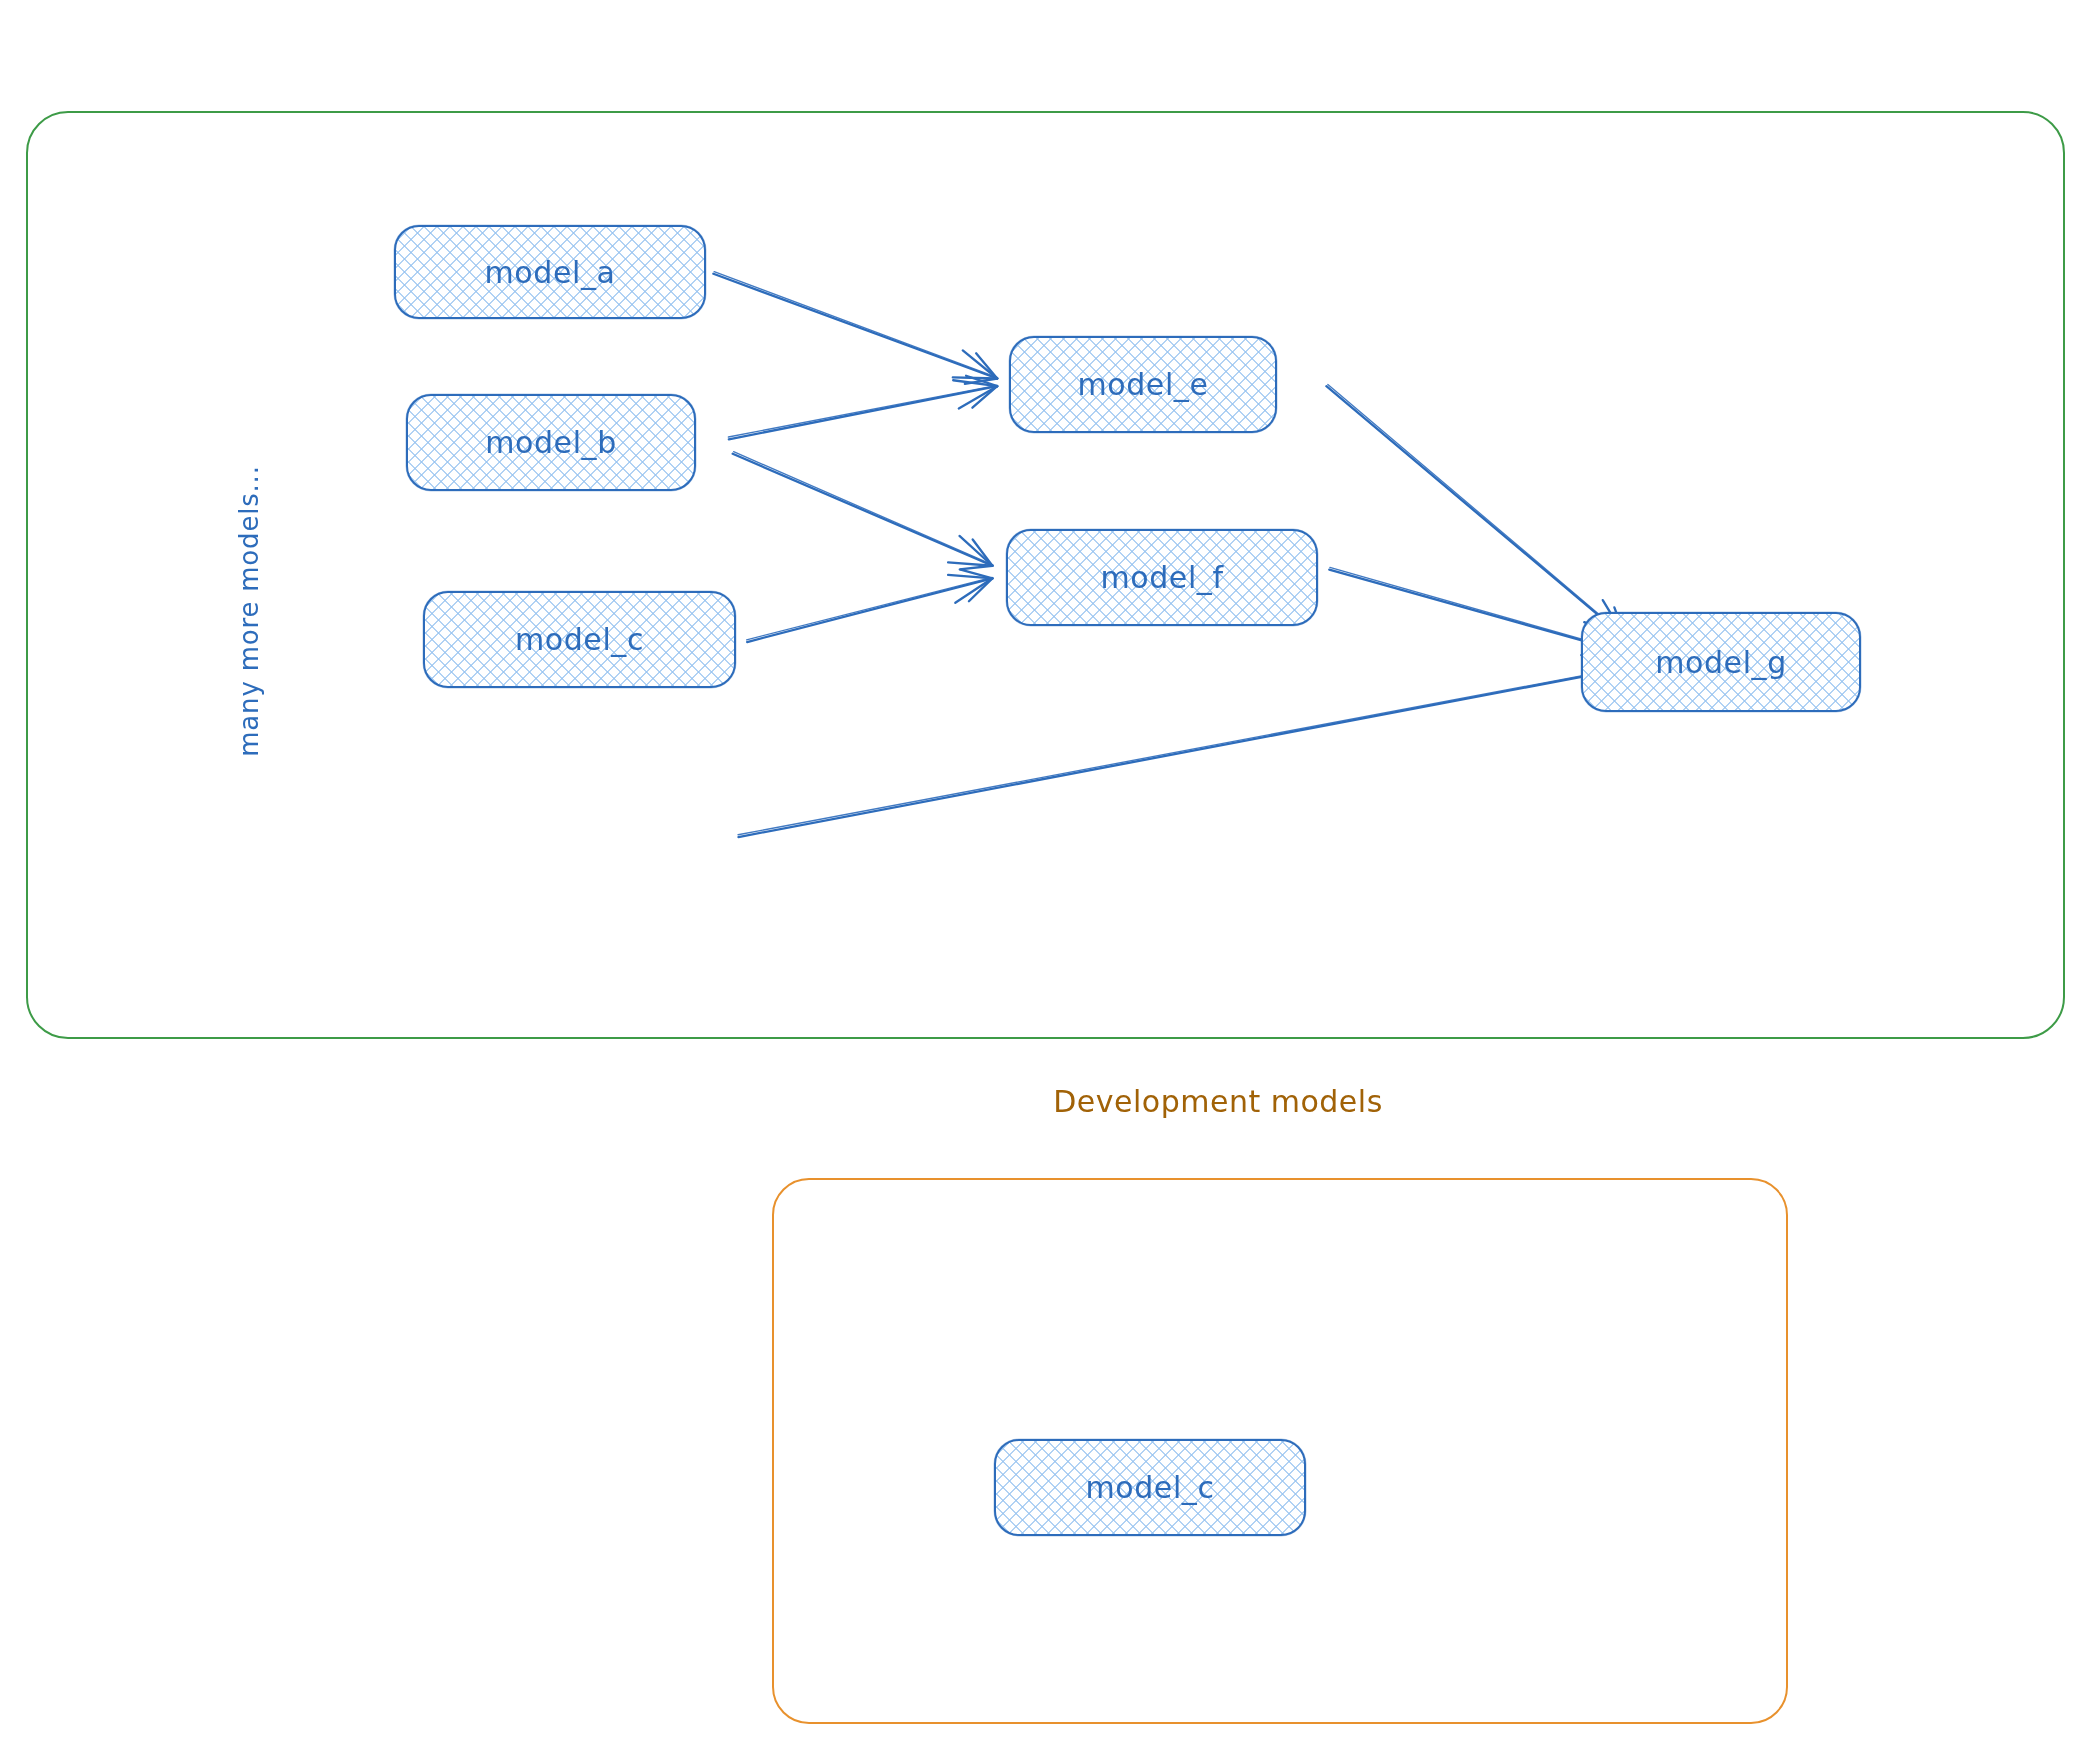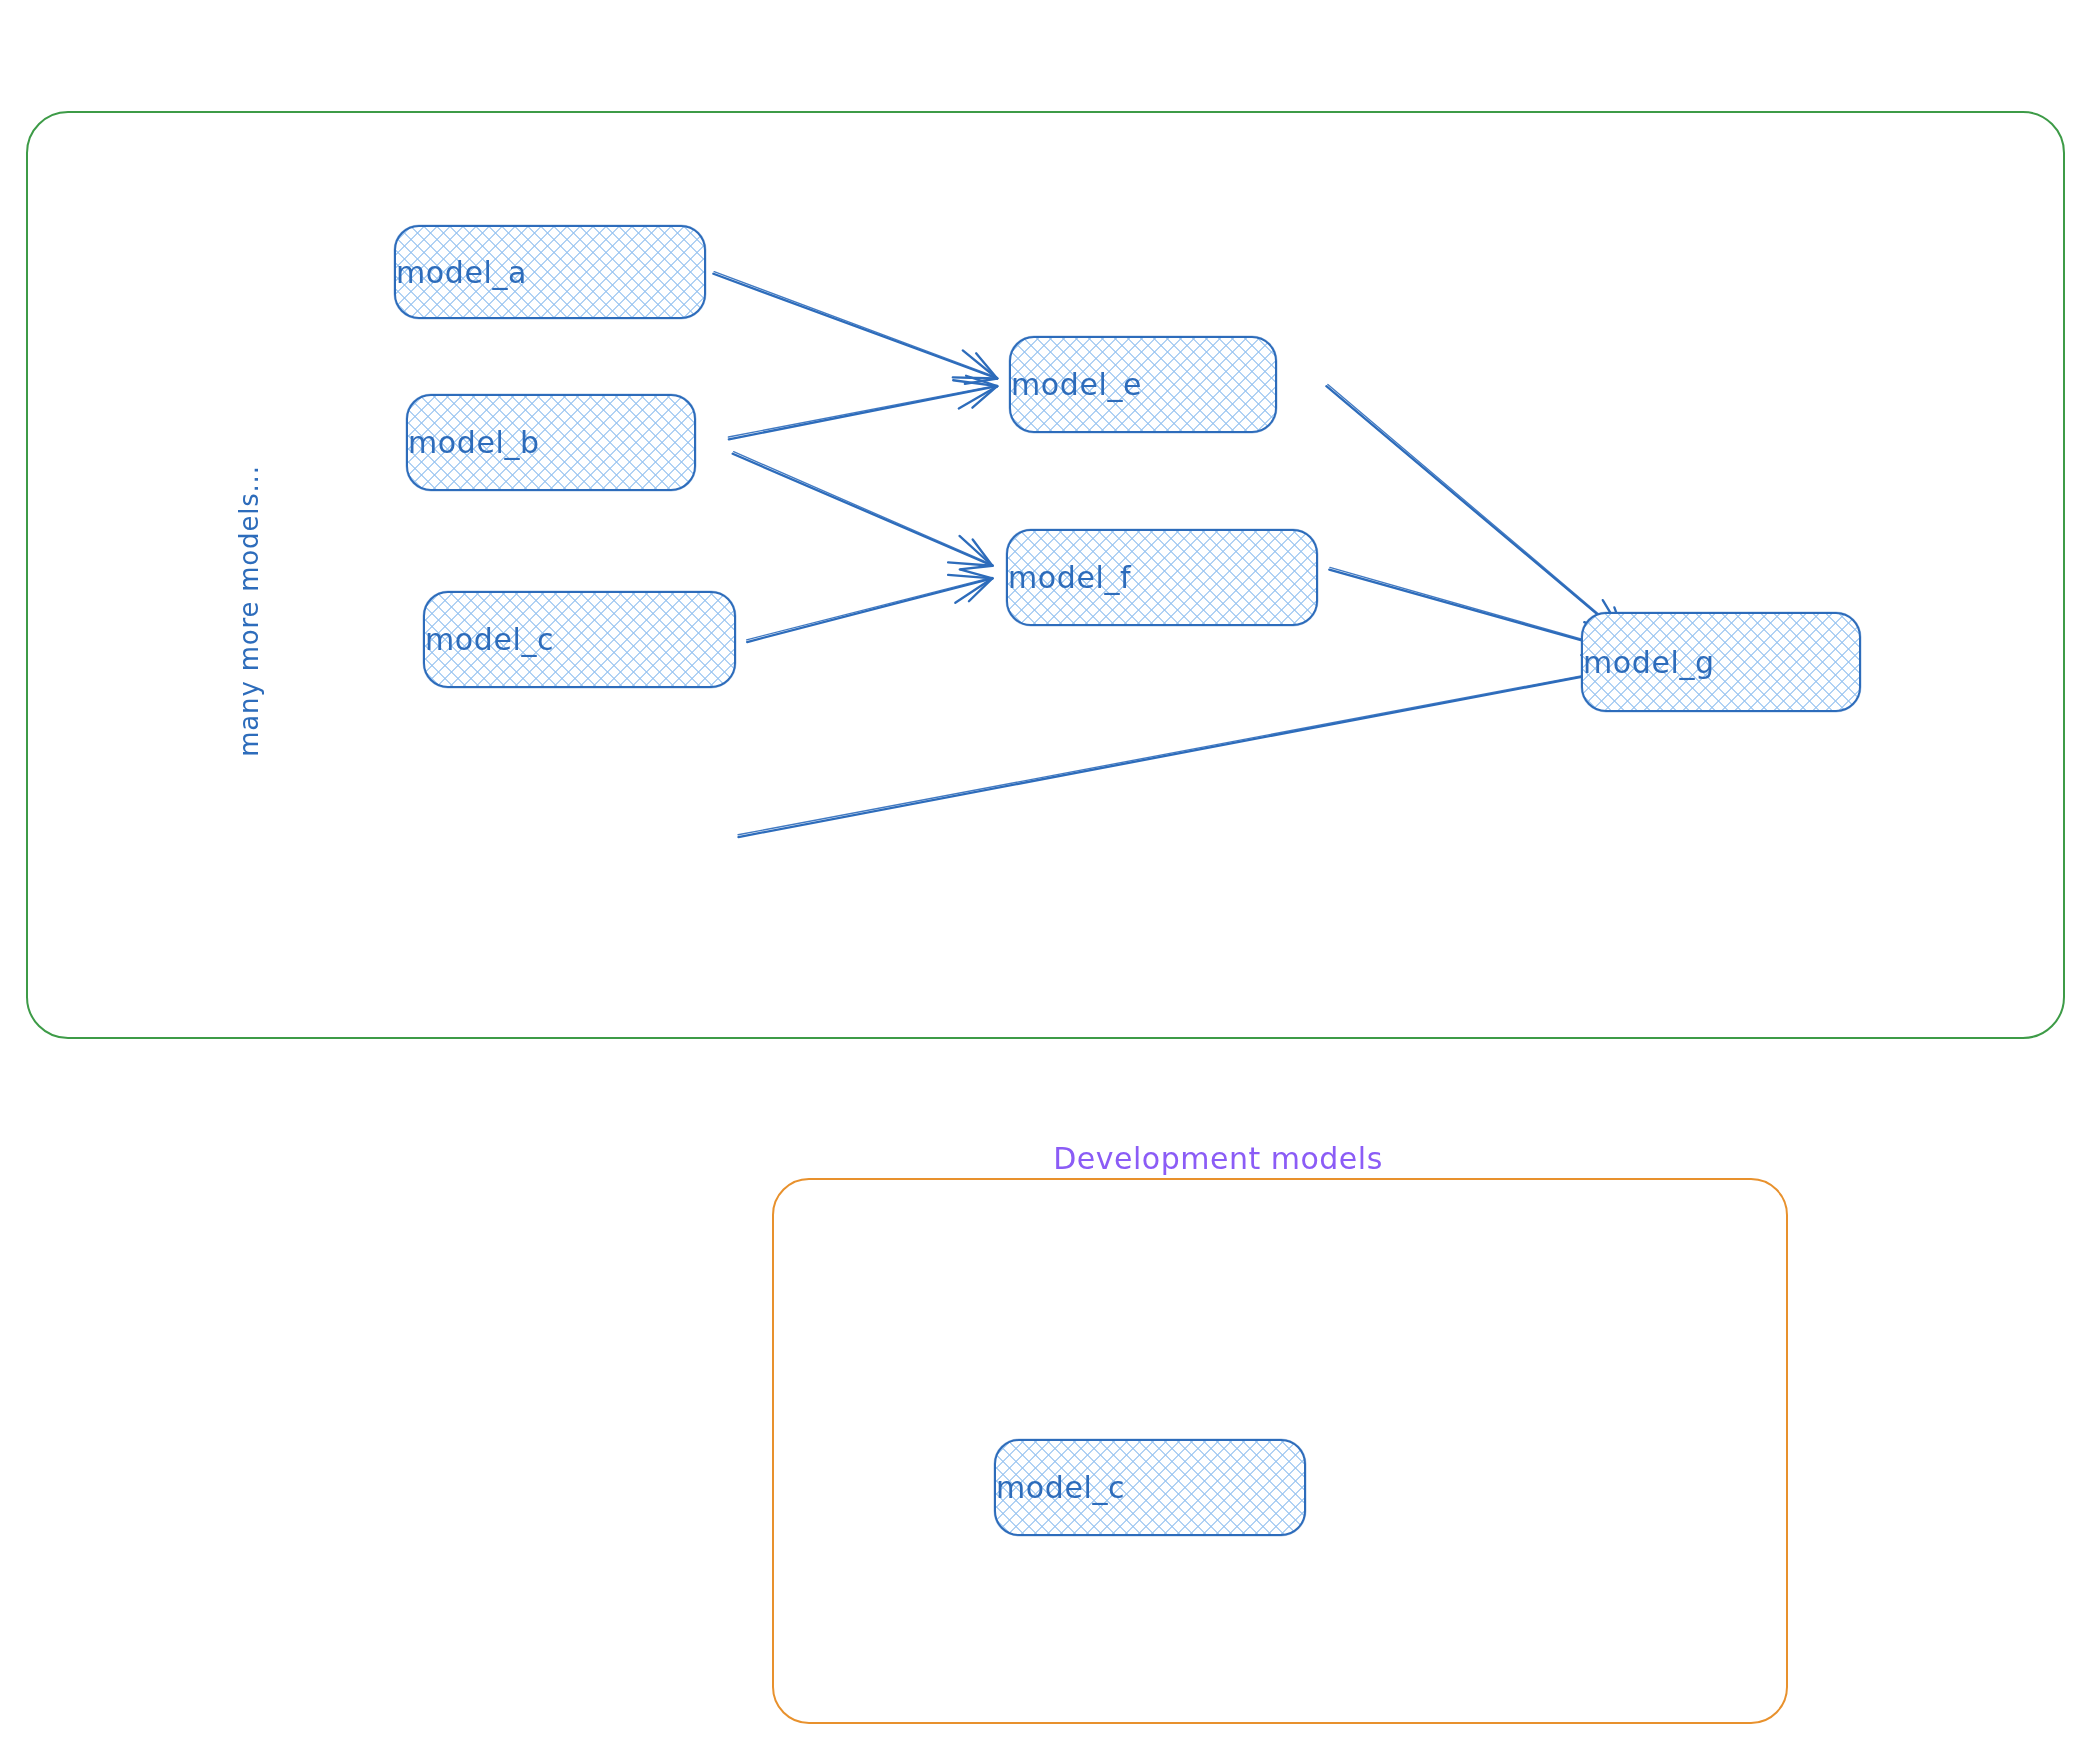--- a/index.html
+++ b/index.html
@@ -39,38 +39,38 @@
     font-size: 30px;
     letter-spacing: 0.5px;
     white-space: nowrap;
     font-weight: 500;
   }
   .frame-title.production-title {
     left: 724px; top: 41px; width: 434px;
     color: #3d9b47;
   }
   .frame-title.development-title {
-    left: 1001px; top: 1141px; width: 434px;
-    color: #8b5cf6;
+    left: 1001px; top: 1084px; width: 434px;
+    color: #a16207;
   }
   .side-note {
     position: absolute;
     left: 249px; top: 611px;
     transform: translate(-50%, -50%) rotate(-90deg);
     white-space: nowrap;
     color: #2d6cbb;
     font-size: 26px;
     letter-spacing: 0.8px;
     font-weight: 500;
   }
   .node {
     position: absolute;
     display: flex;
     align-items: center;
-    justify-content: flex-start;
+    justify-content: center;
     border: 2.4px solid #2d6cbb;
     border-radius: 25px;
     background-color: #ffffff;
     background-image:
       repeating-linear-gradient(45deg,  rgba(151,195,240,0.75) 0px, rgba(151,195,240,0.75) 1.7px, transparent 1.7px, transparent 9.2px),
       repeating-linear-gradient(135deg, rgba(151,195,240,0.75) 0px, rgba(151,195,240,0.75) 1.7px, transparent 1.7px, transparent 9.2px);
     box-shadow: 0 0 0 0.5px rgba(45,108,187,0.35);
   }
   .node-label {
     color: #2d6cbb;

